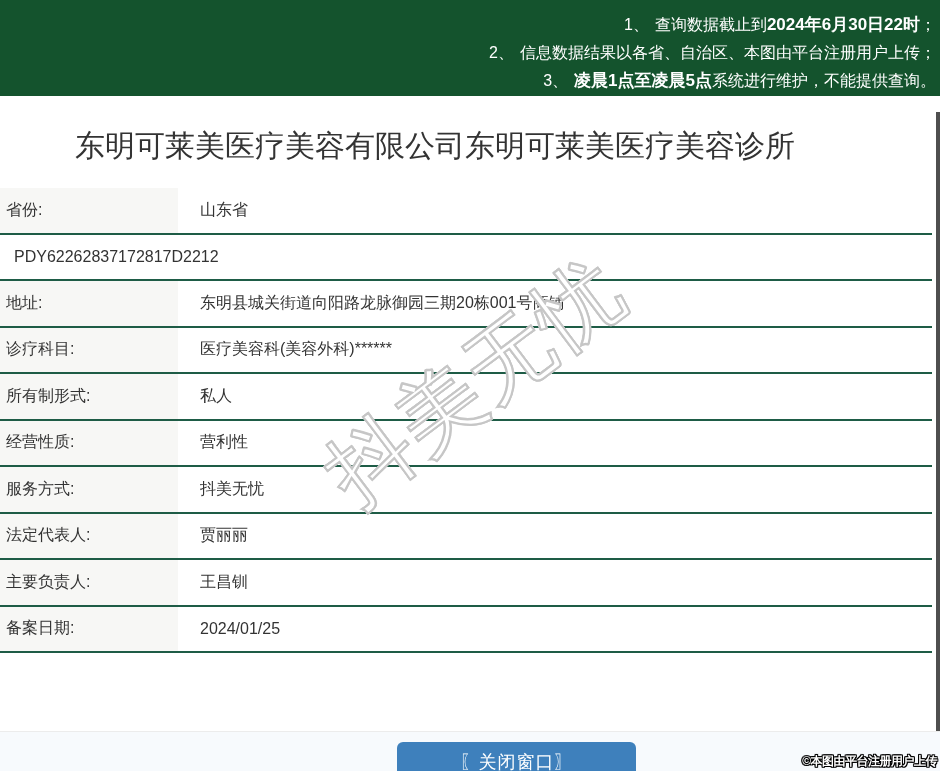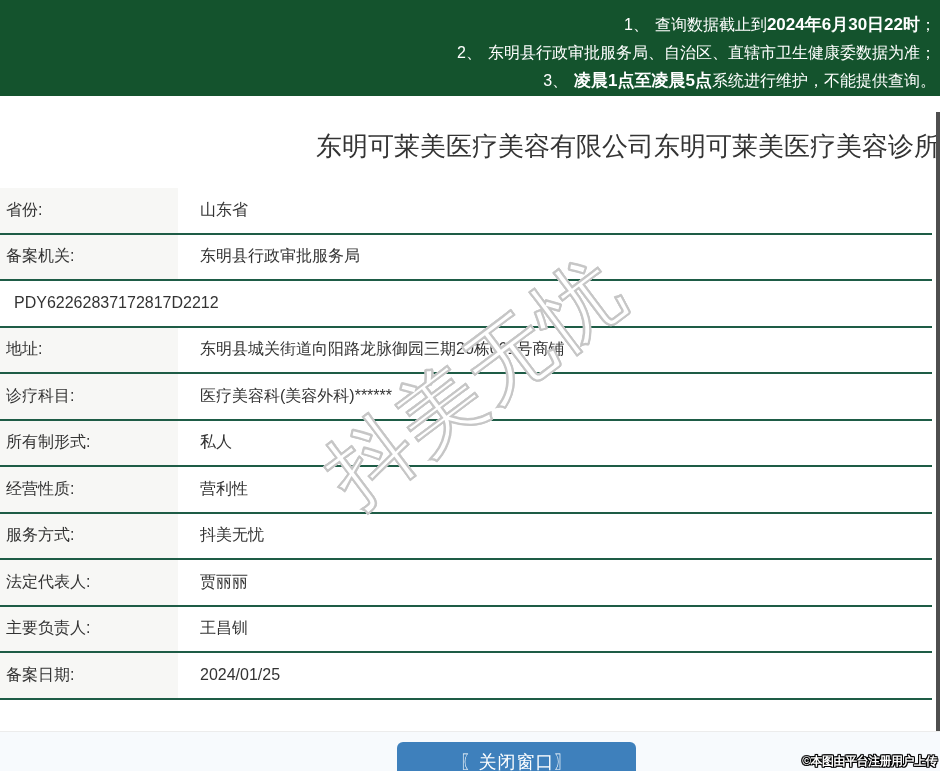--- a/index.html
+++ b/index.html
@@ -9,21 +9,21 @@
 
   
   .banner { position:absolute; top:0; left:0; width:940px; height:96px;
             background:#14532d; color:#fff; padding:11px 4px 0 55px;text-align:right; }
   .notice-line { font-size:16px; line-height:28px; white-space:nowrap; }
   .notice-line .num { margin-right:6px; }
   .notice-line .bold { font-weight:700; font-size:17px; }
 
   
   .title { position:absolute; top:121px; left:0; width:940px; padding-left:75px;
-           text-align:right; font-size:26px; font-weight:400; color:#333;
+           text-align:left; font-size:30px; font-weight:400; color:#333;
            line-height:50px; white-space:nowrap; }
 
   
   .table { position:absolute; top:188px; left:0; width:932px; }
   .row { display:flex; align-items:stretch; height:46.5px;
          border-bottom:2px solid #1e5c46; background:#fff; }
   .cell-label { width:178px; margin-right:8px; background:#f7f7f5;
                 display:flex; align-items:center; padding-left:6px;
                 font-size:16px; color:#333; }
   .cell-value { flex:1; display:flex; align-items:center; padding-left:14px;
@@ -58,37 +58,33 @@
 </head>
 <body>
 
 <div class="page">
 
   <div class="banner">
     <div class="notice-line">
       <span class="num">1、</span><span>查询数据截止到</span><span class="bold">2024年6月30日22时</span><span>；</span>
     </div>
     <div class="notice-line">
-      <span class="num">2、</span><span>东明县行政审批服务局、自治区、直辖市卫生健康委数据为准；</span><span class="bold"></span><span></span>
+      <span class="num">2、</span><span>信息数据结果以各省、自治区、本图由平台注册用户上传；</span><span class="bold"></span><span></span>
     </div>
     <div class="notice-line">
       <span class="num">3、</span><span></span><span class="bold">凌晨1点至凌晨5点</span><span>系统进行维护，不能提供查询。</span>
     </div>
   </div>
 
   <div class="title">东明可莱美医疗美容有限公司东明可莱美医疗美容诊所</div>
 
   <div class="table">
     <div class="row">
       <div class="cell-label">省份:</div>
       <div class="cell-value">山东省</div>
-    </div>
-    <div class="row">
-      <div class="cell-label">备案机关:</div>
-      <div class="cell-value">东明县行政审批服务局</div>
     </div>
     <div class="row">
       <div class="cell-value">PDY62262837172817D2212</div>
     </div>
     <div class="row">
       <div class="cell-label">地址:</div>
       <div class="cell-value">东明县城关街道向阳路龙脉御园三期20栋001号商铺</div>
     </div>
     <div class="row">
       <div class="cell-label">诊疗科目:</div>

